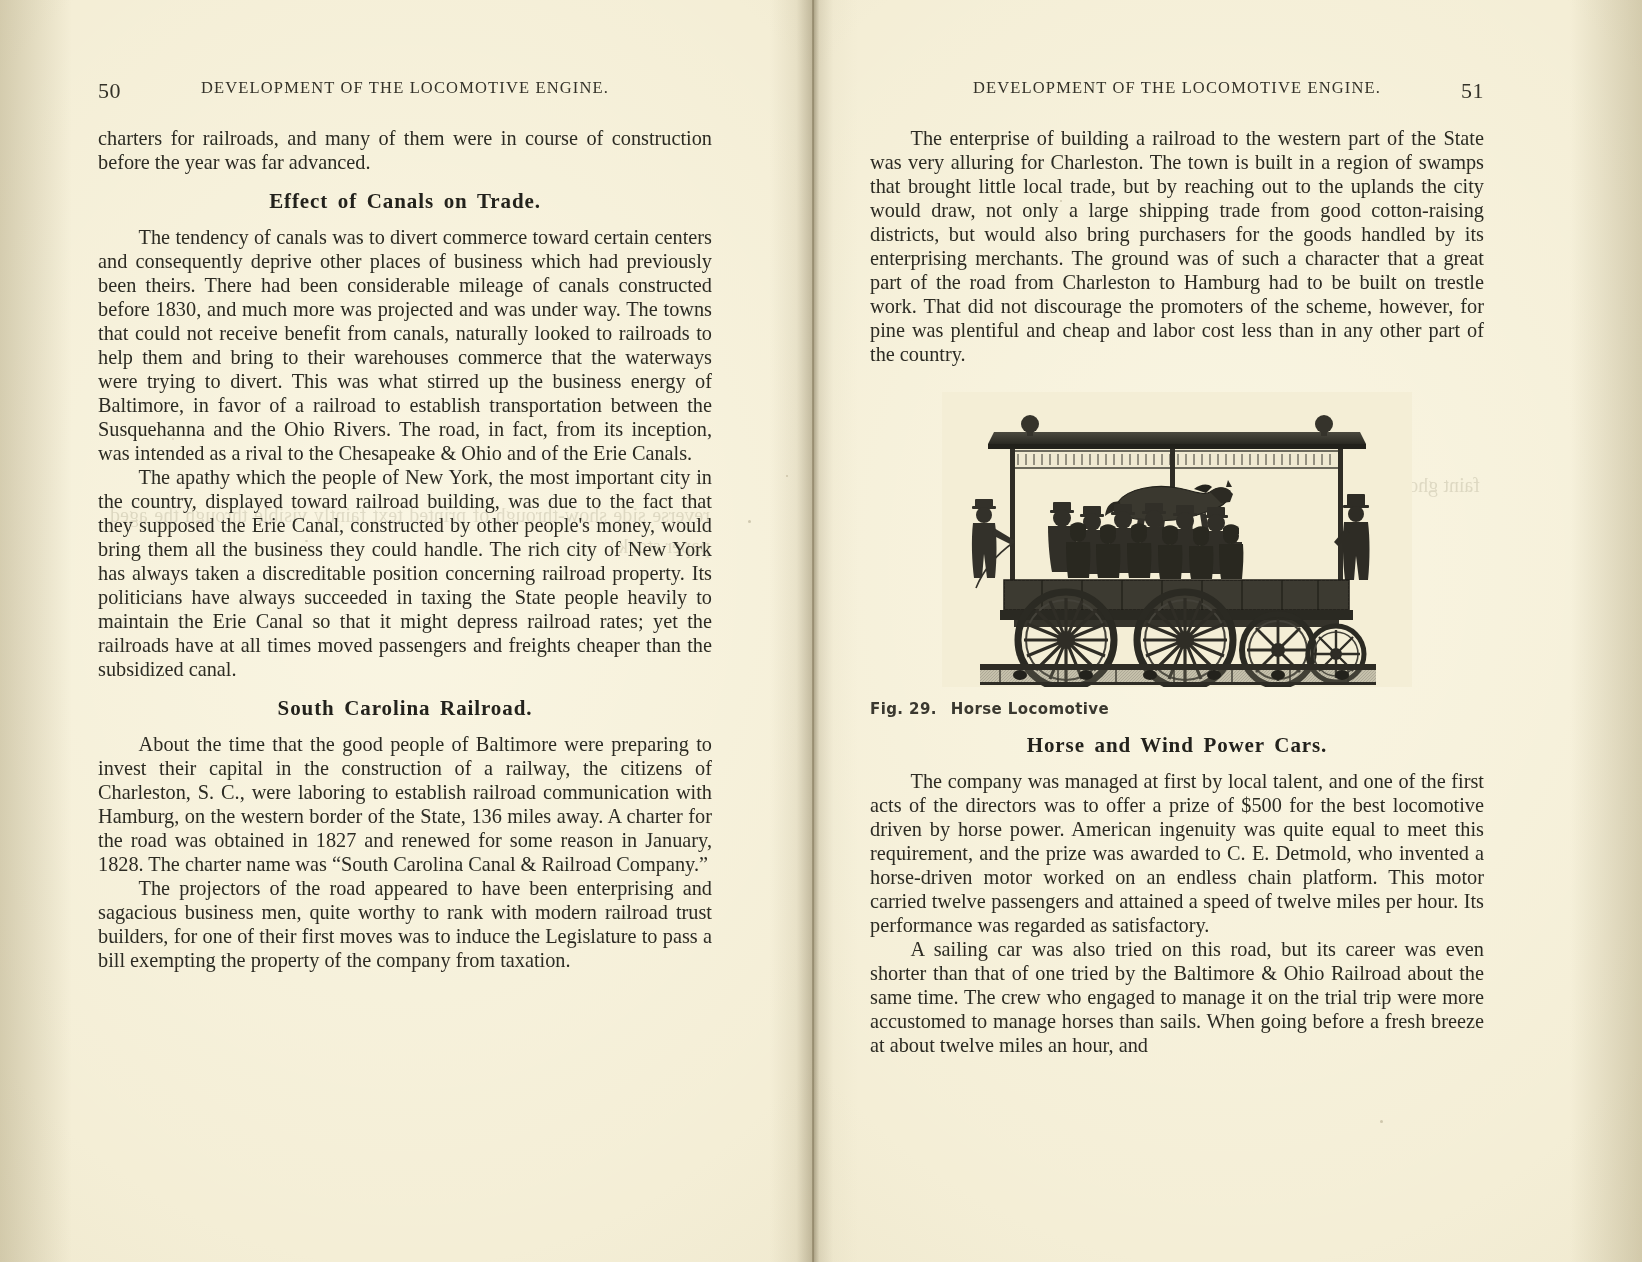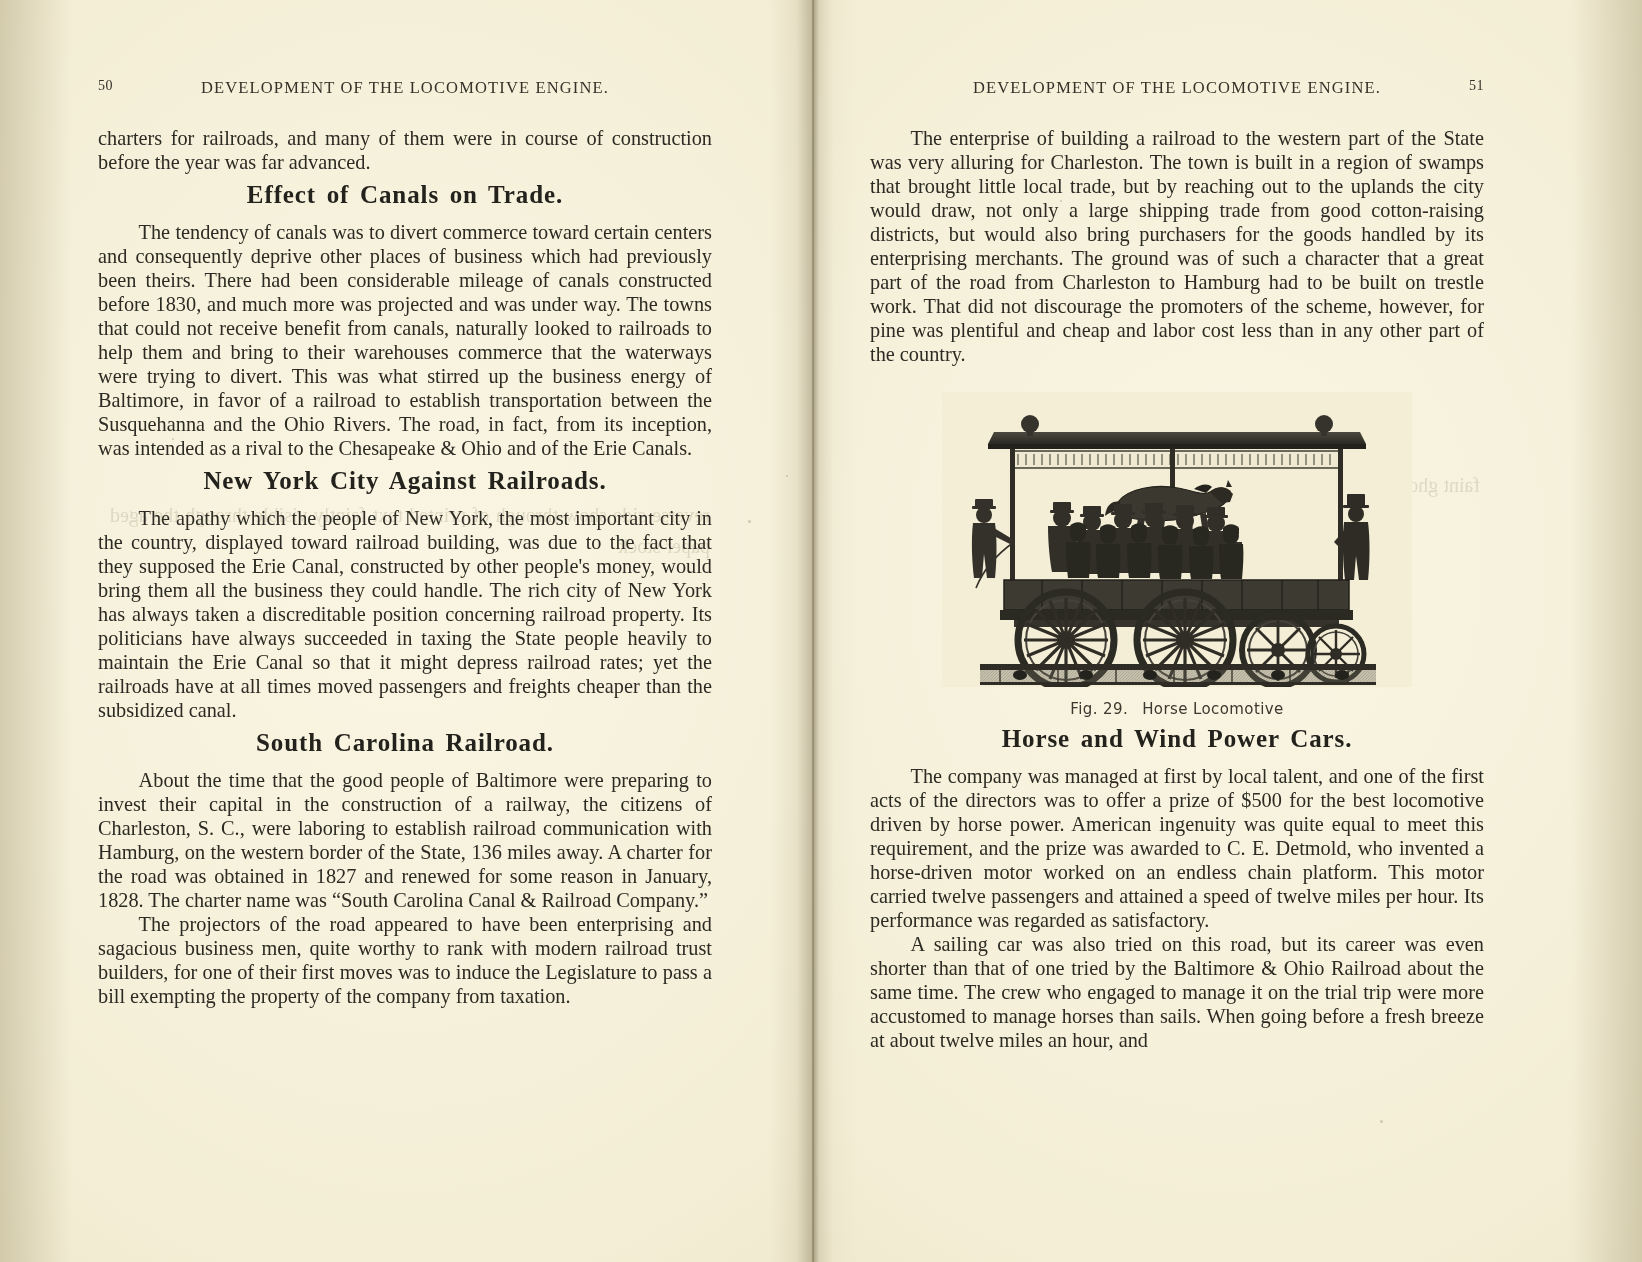--- a/index.html
+++ b/index.html
@@ -120,21 +120,21 @@
     letter-spacing: 1.15px;
     text-align: center;
     color: #343229;
     white-space: nowrap;
   }
   .running-head .head-title { display: inline-block; }
 
   .folio {
     position: absolute;
     top: 0;
-    font-size: 14px;
+    font-size: 22px;
     letter-spacing: 0.5px;
     color: #343229;
   }
   .folio-left  { left: 0; }
   .folio-right { right: 0; text-align: right; }
 
   .body-block { margin-top: 2px; }
 
   p.para {
     font-size: 20.3px;
@@ -143,32 +143,33 @@
     text-indent: 2.0em;
     color: #2c2b23;
     margin: 0;
     -webkit-hyphens: none;
     hyphens: none;
   }
   p.para.noindent { text-indent: 0; }
 
   h2.section-head {
     text-align: center;
-    font-size: 25px;
+    font-size: 21px;
     font-weight: bold;
     letter-spacing: 0.9px;
     word-spacing: 3.5px;
     color: #23221c;
-    margin: 7px 0 11px 0;
+    margin: 15px 0 11px 0;
   }
 
   
   figure.plate {
     margin: 26px 0 4px 0;
-    text-align: center;
+    text-align: left;
+    font-weight: bold;
   }
   .engraving {
     width: 470px;
     height: 295px;
     margin: 0 auto;
     display: block;
   }
   figcaption.fig-caption {
     font-family: "DejaVu Sans", sans-serif;
     font-size: 15px;
@@ -220,21 +221,20 @@
       <span class="head-title">DEVELOPMENT OF THE LOCOMOTIVE ENGINE.</span>
     </div>
 
     <div class="body-block">
 
       <p class="para noindent">charters for railroads, and many of them were in course of construction before the year was far advanced.</p>
 
       <h2 class="section-head">Effect of Canals on Trade.</h2>
       <p class="para">The tendency of canals was to divert commerce toward certain centers and consequently deprive other places of business which had previously been theirs. There had been considerable mileage of canals constructed before 1830, and much more was projected and was under way. The towns that could not receive benefit from canals, naturally looked to railroads to help them and bring to their warehouses commerce that the waterways were trying to divert. This was what stirred up the business energy of Baltimore, in favor of a railroad to establish transportation between the Susquehanna and the Ohio Rivers. The road, in fact, from its inception, was intended as a rival to the Chesapeake &amp; Ohio and of the Erie Canals.</p>
 
-      <h2 class="section-head">New York City Against Railroads.</h2>
       <p class="para">The apathy which the people of New York, the most important city in the country, displayed toward railroad building, was due to the fact that they supposed the Erie Canal, constructed by other people's money, would bring them all the business they could handle. The rich city of New York has always taken a discreditable position concerning railroad property. Its politicians have always succeeded in taxing the State people heavily to maintain the Erie Canal so that it might depress railroad rates; yet the railroads have at all times moved passengers and freights cheaper than the subsidized canal.</p>
 
       <h2 class="section-head">South Carolina Railroad.</h2>
       <p class="para">About the time that the good people of Baltimore were preparing to invest their capital in the construction of a railway, the citizens of Charleston, S. C., were laboring to establish railroad communication with Hamburg, on the western border of the State, 136 miles away. A charter for the road was obtained in 1827 and renewed for some reason in January, 1828. The charter name was “South Carolina Canal &amp; Railroad Company.”</p>
       <p class="para">The projectors of the road appeared to have been enterprising and sagacious business men, quite worthy to rank with modern railroad trust builders, for one of their first moves was to induce the Legislature to pass a bill exempting the property of the company from taxation.</p>
 
     </div>
   </div>
 
   <div class="page-col" id="page-right">

